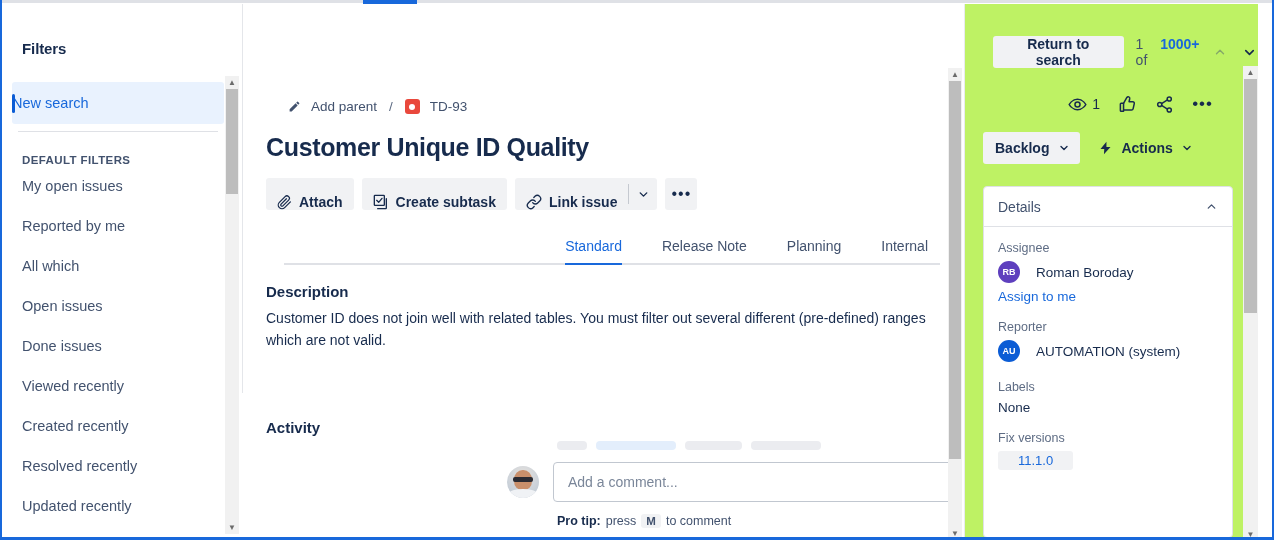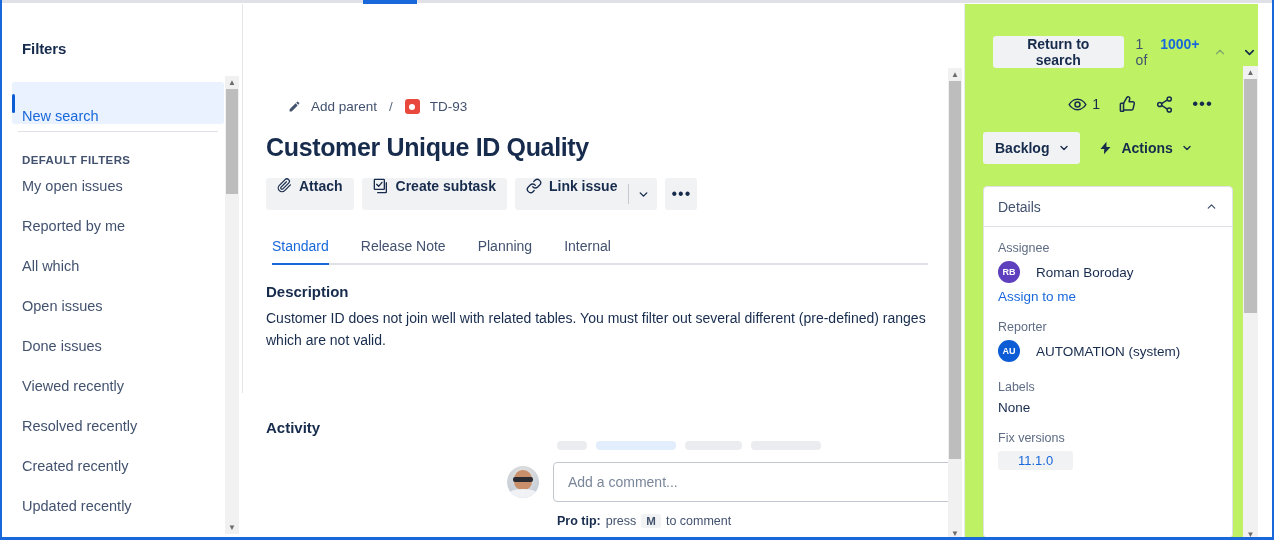--- a/index.html
+++ b/index.html
@@ -40,22 +40,22 @@
   .sidebar-title {
     position: absolute; top: 36px; left: 18px;
     font-size: 15px; font-weight: bold; color: #172b4d;
     letter-spacing: -0.1px;
   }
   .filter-list { position: absolute; top: 78px; left: 8px; width: 212px; }
   .filter-active {
     position: relative;
     height: 42px; border-radius: 3px;
     background: #e9f2fe;
-    display: flex; align-items: flex-end;
-    padding-left: 10px;
+    display: flex; align-items: center;
+    padding-left: 0;
   }
   .filter-active::before {
     content: ""; position: absolute; left: 0; top: 12px;
     width: 3px; height: 19px; background: #0b5cd5; border-radius: 2px;
   }
   .filter-active .lbl { font-size: 14.5px; color: #1868db; }
   .divider {
     height: 1px; background: #dfe1e6; margin: 7px 6px 0 6px;
   }
   .group-head {
@@ -118,41 +118,42 @@
     font-size: 25px; font-weight: bold; color: #172b4d;
     letter-spacing: -0.35px;
   }
 
   .action-row {
     position: absolute; top: 174px; left: 22px;
     display: flex; align-items: center; gap: 8px;
   }
   .abtn {
     height: 32px; background: #f1f2f4; border: none; border-radius: 3px;
-    display: flex; align-items: flex-start; gap: 7px;
+    display: flex; align-items: flex-end; gap: 7px;
     padding: 0 11px; font-size: 14px; font-weight: bold; color: #172b4d;
     cursor: pointer; font-family: "Liberation Sans", sans-serif;
   }
   .split { display: flex; align-items: center; background: #f1f2f4; border-radius: 3px; height: 32px; }
   .split .abtn { background: transparent; }
   .split .vsep { width: 1px; height: 20px; background: #c5c9d0; }
   .chev-btn {
     width: 28px; height: 32px; background: transparent; border: none;
     display: flex; align-items: center; justify-content: center; cursor: pointer;
   }
   .more-btn {
     width: 32px; height: 32px; background: #f1f2f4; border: none; border-radius: 3px;
     display: flex; align-items: center; justify-content: center;
     color: #172b4d; font-size: 16px; cursor: pointer; letter-spacing: 1px;
   }
 
   .tabs {
-    position: absolute; top: 234px; left: 28px; width: 656px;
-    display: flex; align-items: flex-end; gap: 8px;
+    position: absolute; top: 234px; left: 40px; width: 656px;
+    display: flex; align-items: flex-end; gap: 16px;
     border-bottom: 2px solid #dfe1e6;
+    justify-content: flex-end;
   }
   .tab {
     font-size: 14px; color: #42526e; padding: 0 12px 9px 12px;
     cursor: pointer; position: relative; white-space: nowrap;
   }
   .tab:first-child { padding-left: 0; }
   .tab.active { color: #1868db; font-weight: normal; }
   .tab.active::after {
     content: ""; position: absolute; left: 0; right: 12px; bottom: -2px;
     height: 2px; background: #1868db;
@@ -335,24 +336,24 @@
       <div class="filter-item">
         <span>Open issues</span>
       </div>
       <div class="filter-item">
         <span>Done issues</span>
       </div>
       <div class="filter-item">
         <span>Viewed recently</span>
       </div>
       <div class="filter-item">
+        <span>Created recently</span>
+      </div>
+      <div class="filter-item">
         <span>Resolved recently</span>
-      </div>
-      <div class="filter-item">
-        <span>Created recently</span>
       </div>
       <div class="filter-item">
         <span>Updated recently</span>
       </div>
     </div>
 
     <div class="sb-track">
       <div class="sb-arrow up">▲</div>
       <div class="sb-thumb"></div>
       <div class="sb-arrow down">▼</div>

